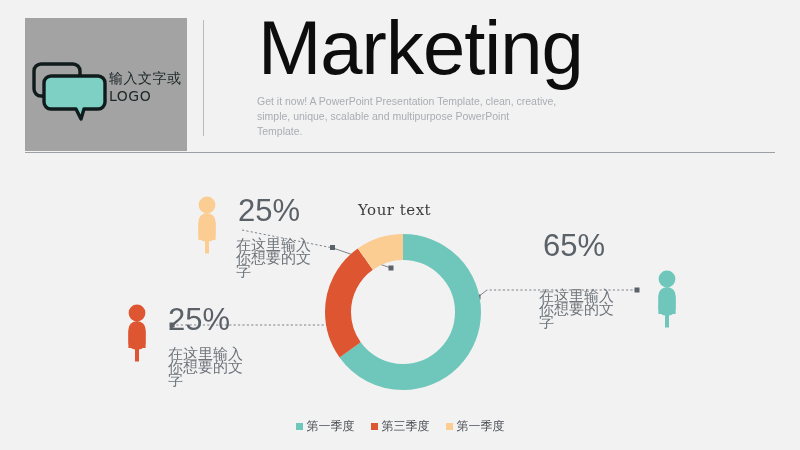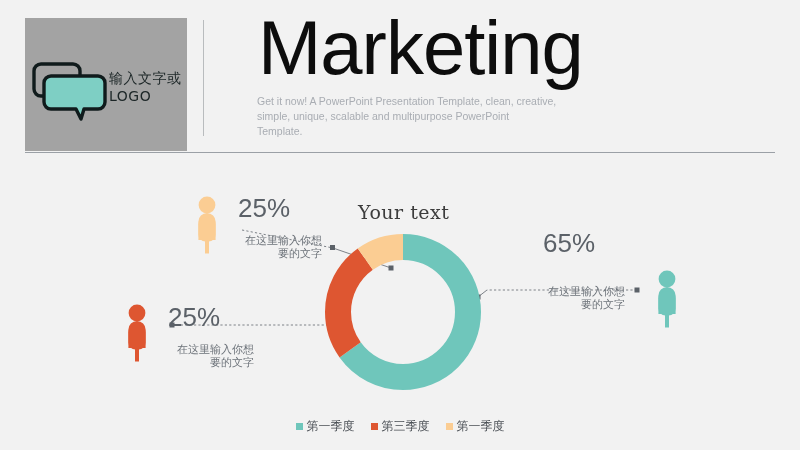--- a/index.html
+++ b/index.html
@@ -95,21 +95,21 @@
     position: absolute;
     left: 0;
     top: 165px;
     width: 800px;
     height: 285px;
   }
   .donut-title {
     position: absolute;
     left: 358px;
     top: 36px;
-    font-size: 19px;
+    font-size: 15px;
     color: #3c3c3c;
     font-family: "DejaVu Serif", serif;
     letter-spacing: .5px;
   }
   .donut {
     position: absolute;
     left: 325px;
     top: 69px;
     width: 156px;
     height: 156px;
@@ -121,32 +121,32 @@
     left: 0;
     top: 0;
     width: 800px;
     height: 285px;
     pointer-events: none;
   }
 
   
   .callout { position: absolute; }
   .pct {
-    font-size: 26px;
+    font-size: 31px;
     font-weight: 300;
     color: #5b6168;
     font-family: "Liberation Sans", sans-serif;
     letter-spacing: 0px;
     white-space: nowrap;
   }
   .desc {
-    font-size: 11px;
+    font-size: 15px;
     line-height: 13px;
     color: #6d737a;
-    text-align: right;
+    text-align: left;
     width: 86px;
     font-family: "DejaVu Sans", sans-serif;
   }
   .person { position: absolute; }
 
   .callout-a { left: 238px; top: 28px; }
   .callout-a .pct { text-align: left; }
   .callout-a .desc { margin-top: 10px; margin-left: -2px; }
 
   .callout-b { left: 168px; top: 137px; }

